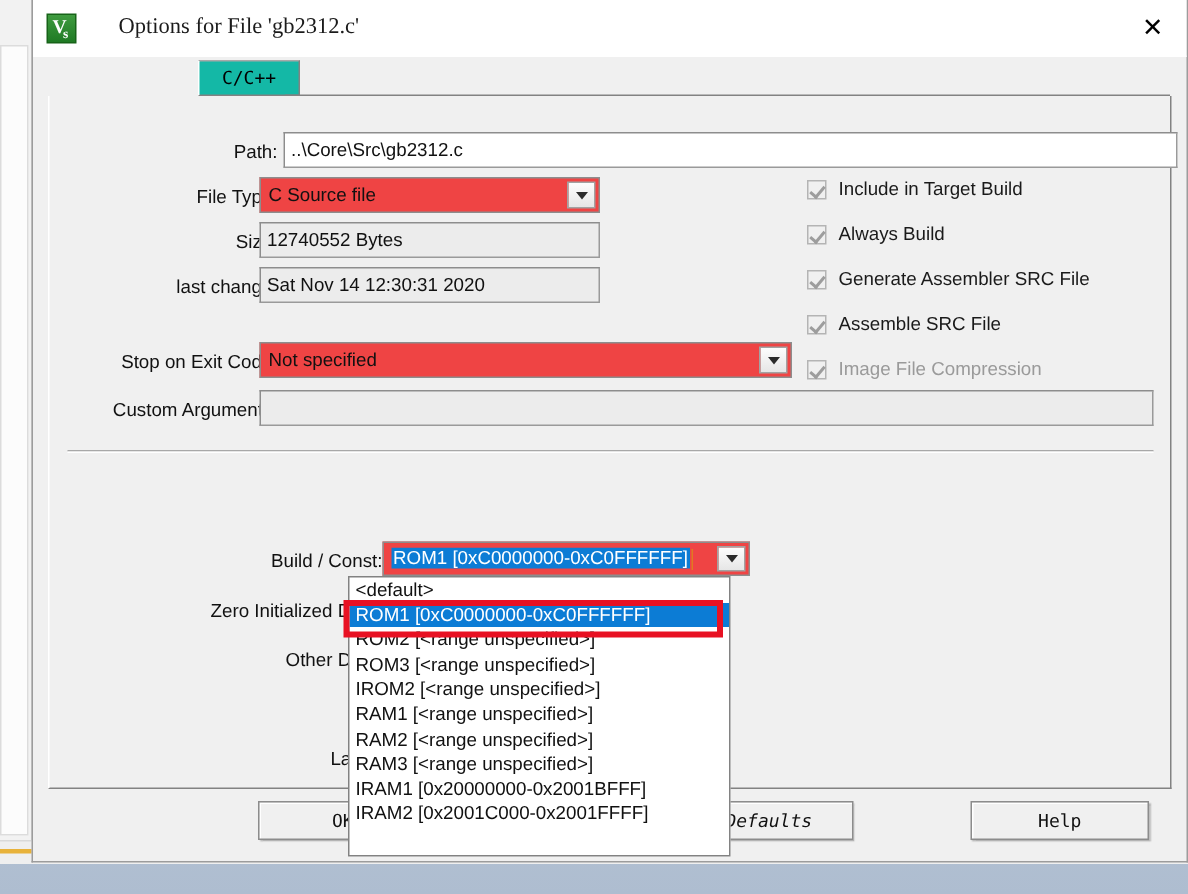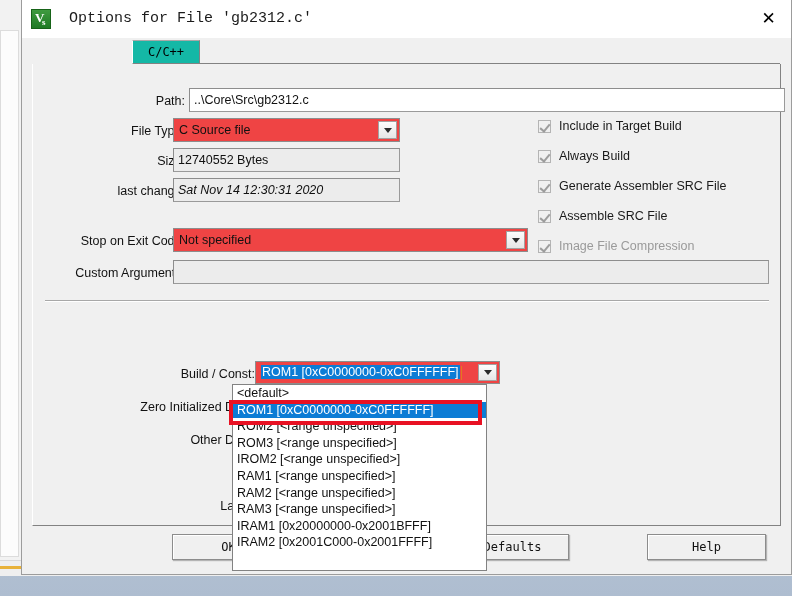--- a/index.html
+++ b/index.html
@@ -64,22 +64,22 @@
     position: absolute; left: 3px; top: 1px;
     color: #fff; font-size: 13px; font-weight: bold;
     font-family: "Liberation Serif", serif; line-height: 14px;
   }
   #app-icon .s {
     position: absolute; left: 10px; top: 8px;
     color: #fff; font-size: 9px; font-weight: bold;
     font-family: "Liberation Serif", serif; line-height: 9px;
   }
   #title-text {
-    margin-left: 18px; font-size: 15px; color: #1b1b1b;
-    font-family: Liberation Mono, monospace;
+    margin-left: 28px; font-size: 15px; color: #1b1b1b;
+    font-family: Liberation Serif, serif;
   }
   #close-btn {
     margin-left: auto; width: 45px; height: 38px;
     display: flex; align-items: center; justify-content: center;
     font-size: 17px; color: #000; cursor: default;
     font-family: "Liberation Sans", sans-serif;
   }
 
   
   #tabstrip {
@@ -302,21 +302,21 @@
       <span class="ctext">C Source file</span>
       <span class="arrow">
           <i></i>
         </span>
     </div>
 
     <div class="lbl" style="left:40px; top:90px; width:112px;">Size:</div>
     <div class="field readonly" style="left:140px; top:84px; width:227px; height:24px;">12740552 Bytes</div>
 
     <div class="lbl" style="left:26px; top:120px; width:126px;">last change:</div>
-    <div class="field readonly" style="left:140px; top:114px; width:227px; height:24px;font-style:italic;">Sat Nov 14 12:30:31 2020</div>
+    <div class="field readonly" style="left:140px; top:114px; width:227px; height:24px;">Sat Nov 14 12:30:31 2020</div>
 
     <div class="lbl" style="left:10px; top:170px; width:142px;">Stop on Exit Code:</div>
     <div class="combo" style="left:140px; top:164px; width:355px; height:24px;">
       <span class="ctext">Not specified</span>
       <span class="arrow">
           <i></i>
         </span>
     </div>
 
     <div class="lbl" style="left:10px; top:202px; width:142px;">Custom Arguments:</div>
@@ -355,21 +355,21 @@
     </div>
 
     <div class="lbl" style="left:40px; top:336px; width:182px;">Zero Initialized Data:</div>
     <div class="lbl" style="left:80px; top:369px; width:142px;">Other Data:</div>
     <div class="lbl" style="left:80px; top:435px; width:142px;">Layer:</div>
 
   </div>
 
   <div class="dlgbtn" style="left:150px; top:534px; width:113px;">OK</div>
   <div class="dlgbtn" style="left:291px; top:534px; width:113px;">Cancel</div>
-  <div class="dlgbtn" style="left:434px; top:534px; width:113px;">Defaults</div>
+  <div class="dlgbtn" style="left:434px; top:534px; width:113px;font-style:italic;">Defaults</div>
   <div class="dlgbtn" style="left:625px; top:534px; width:119px;">Help</div>
 
 </div>
 
 <div id="dropdown">
     <div class="ddopt">&lt;default&gt;</div>
     <div class="ddopt sel">ROM1 [0xC0000000-0xC0FFFFFF]</div>
     <div class="ddopt">ROM2 [&lt;range unspecified&gt;]</div>
     <div class="ddopt">ROM3 [&lt;range unspecified&gt;]</div>
     <div class="ddopt">IROM2 [&lt;range unspecified&gt;]</div>

